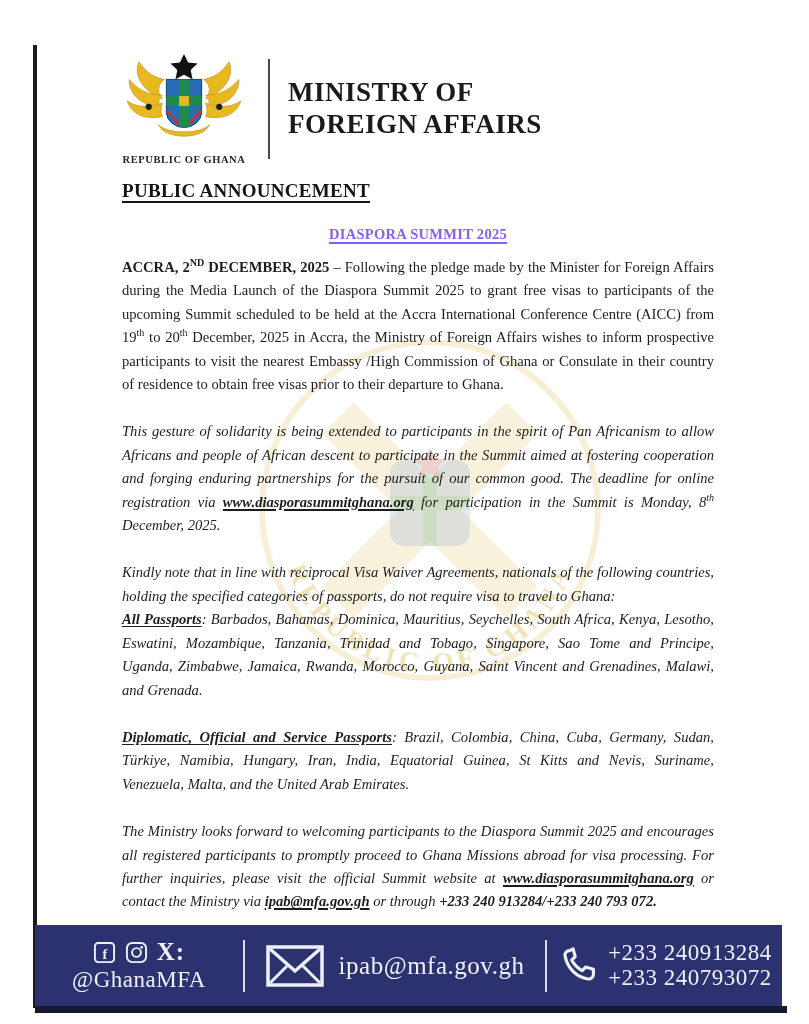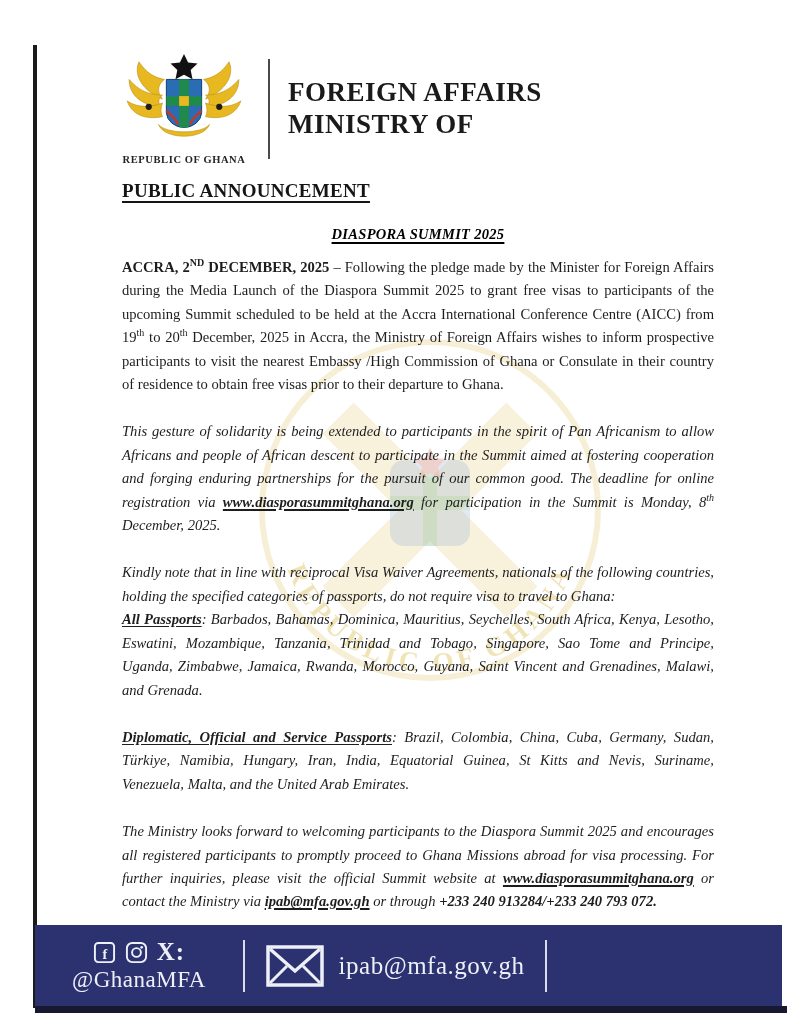--- a/index.html
+++ b/index.html
@@ -39,21 +39,21 @@
   
   .doc-col{position:absolute;left:122px;top:180px;width:592px;}
   .headline{
     font-size:19px;font-weight:bold;letter-spacing:.3px;
     text-decoration:underline;text-decoration-thickness:2px;text-underline-offset:4px;
     margin:0 0 0 0;color:#151515;
   }
   .subheadline{
     text-align:center;font-size:14.5px;font-weight:bold;letter-spacing:.3px;
     text-decoration:underline;text-decoration-thickness:1.5px;text-underline-offset:3px;
-    margin-top:24px;color:#000000;font-style:italic;
+    margin-top:24px;color:#8b5cf6;
   }
   .para{
     font-size:14.6px;line-height:23.4px;text-align:justify;
     margin:0;color:#1d1d1d;
   }
   .para.first{margin-top:13px;}
   .para.spaced{margin-top:24px;font-style:italic;}
   .bold{font-weight:bold;}
   .label-u{font-weight:bold;text-decoration:underline;text-underline-offset:2px;}
   .doc-link{
@@ -144,22 +144,22 @@
         <rect x="55" y="28" width="10" height="49" fill="#1f8a4c"></rect>
         <rect x="42" y="45" width="36" height="10" fill="#1f8a4c"></rect>
         <rect x="55" y="45" width="10" height="10" fill="#e8b820"></rect>
         <path d="M42,60 q8,6 12,14" stroke="#c03a2b" stroke-width="2.5" fill="none"></path>
         <path d="M78,60 q-8,6 -12,14" stroke="#c03a2b" stroke-width="2.5" fill="none"></path>
       </svg>
       <div class="seal-caption">REPUBLIC OF GHANA</div>
     </div>
     <div class="header-divider"></div>
     <div class="ministry-title">
+      <div>MINISTRY OF</div>
       <div>FOREIGN AFFAIRS</div>
-      <div>MINISTRY OF</div>
     </div>
   </div>
 
   <div class="doc-col">
 
     <div class="headline">PUBLIC ANNOUNCEMENT</div>
 
     <div class="subheadline">DIASPORA SUMMIT 2025</div>
 
     <p class="para first"><span class="bold">ACCRA, 2</span><sup class="bold">ND</sup><span class="bold"> DECEMBER, 2025 </span><span>– Following the pledge made by the Minister for Foreign Affairs during the Media Launch of the Diaspora Summit 2025 to grant free visas to participants of the upcoming Summit scheduled to be held at the Accra International Conference Centre (AICC) from 19</span><sup>th</sup><span> to 20</span><sup>th</sup><span> December, 2025 in Accra, the Ministry of Foreign Affairs wishes to inform prospective participants to visit the nearest Embassy /High Commission of Ghana or Consulate in their country of residence to obtain free visas prior to their departure to Ghana.</span></p>
@@ -199,17 +199,26 @@
       <svg width="58" height="42" viewBox="0 0 58 42">
         <rect x="2" y="2" width="54" height="38" fill="none" stroke="#eef0f8" stroke-width="3.5"></rect>
         <path d="M4,4 L29,26 L54,4" fill="none" stroke="#eef0f8" stroke-width="3.5"></path>
         <path d="M4,38 L21,21 M54,38 L37,21" fill="none" stroke="#eef0f8" stroke-width="3"></path>
       </svg>
       <span class="f-email-text">ipab@mfa.gov.gh</span>
     </div>
 
     <div class="f-divider"></div>
 
+    <div class="f-sec f-phone">
+      <svg width="42" height="42" viewBox="0 0 24 24">
+        <path d="M7.2 3.2 c-1.6 0 -3 1.5 -2.6 3 1.3 7 6.5 12.2 13.2 13.2 1.5 .2 3 -1 3 -2.6 l0 -3 -4.4 -1.2 -2 2 c-2.4 -1.2 -4.8 -3.6 -6 -6 l2 -2 -1.2 -4.4 z" fill="none" stroke="#eef0f8" stroke-width="1.8" stroke-linejoin="round"></path>
+      </svg>
+      <div class="f-phone-nums">
+        <span>+233 240913284</span>
+        <span>+233 240793072</span>
+      </div>
+    </div>
   </div>
 
   <div class="footer-strip"></div>
 
 </div>
 
 </body></html>

